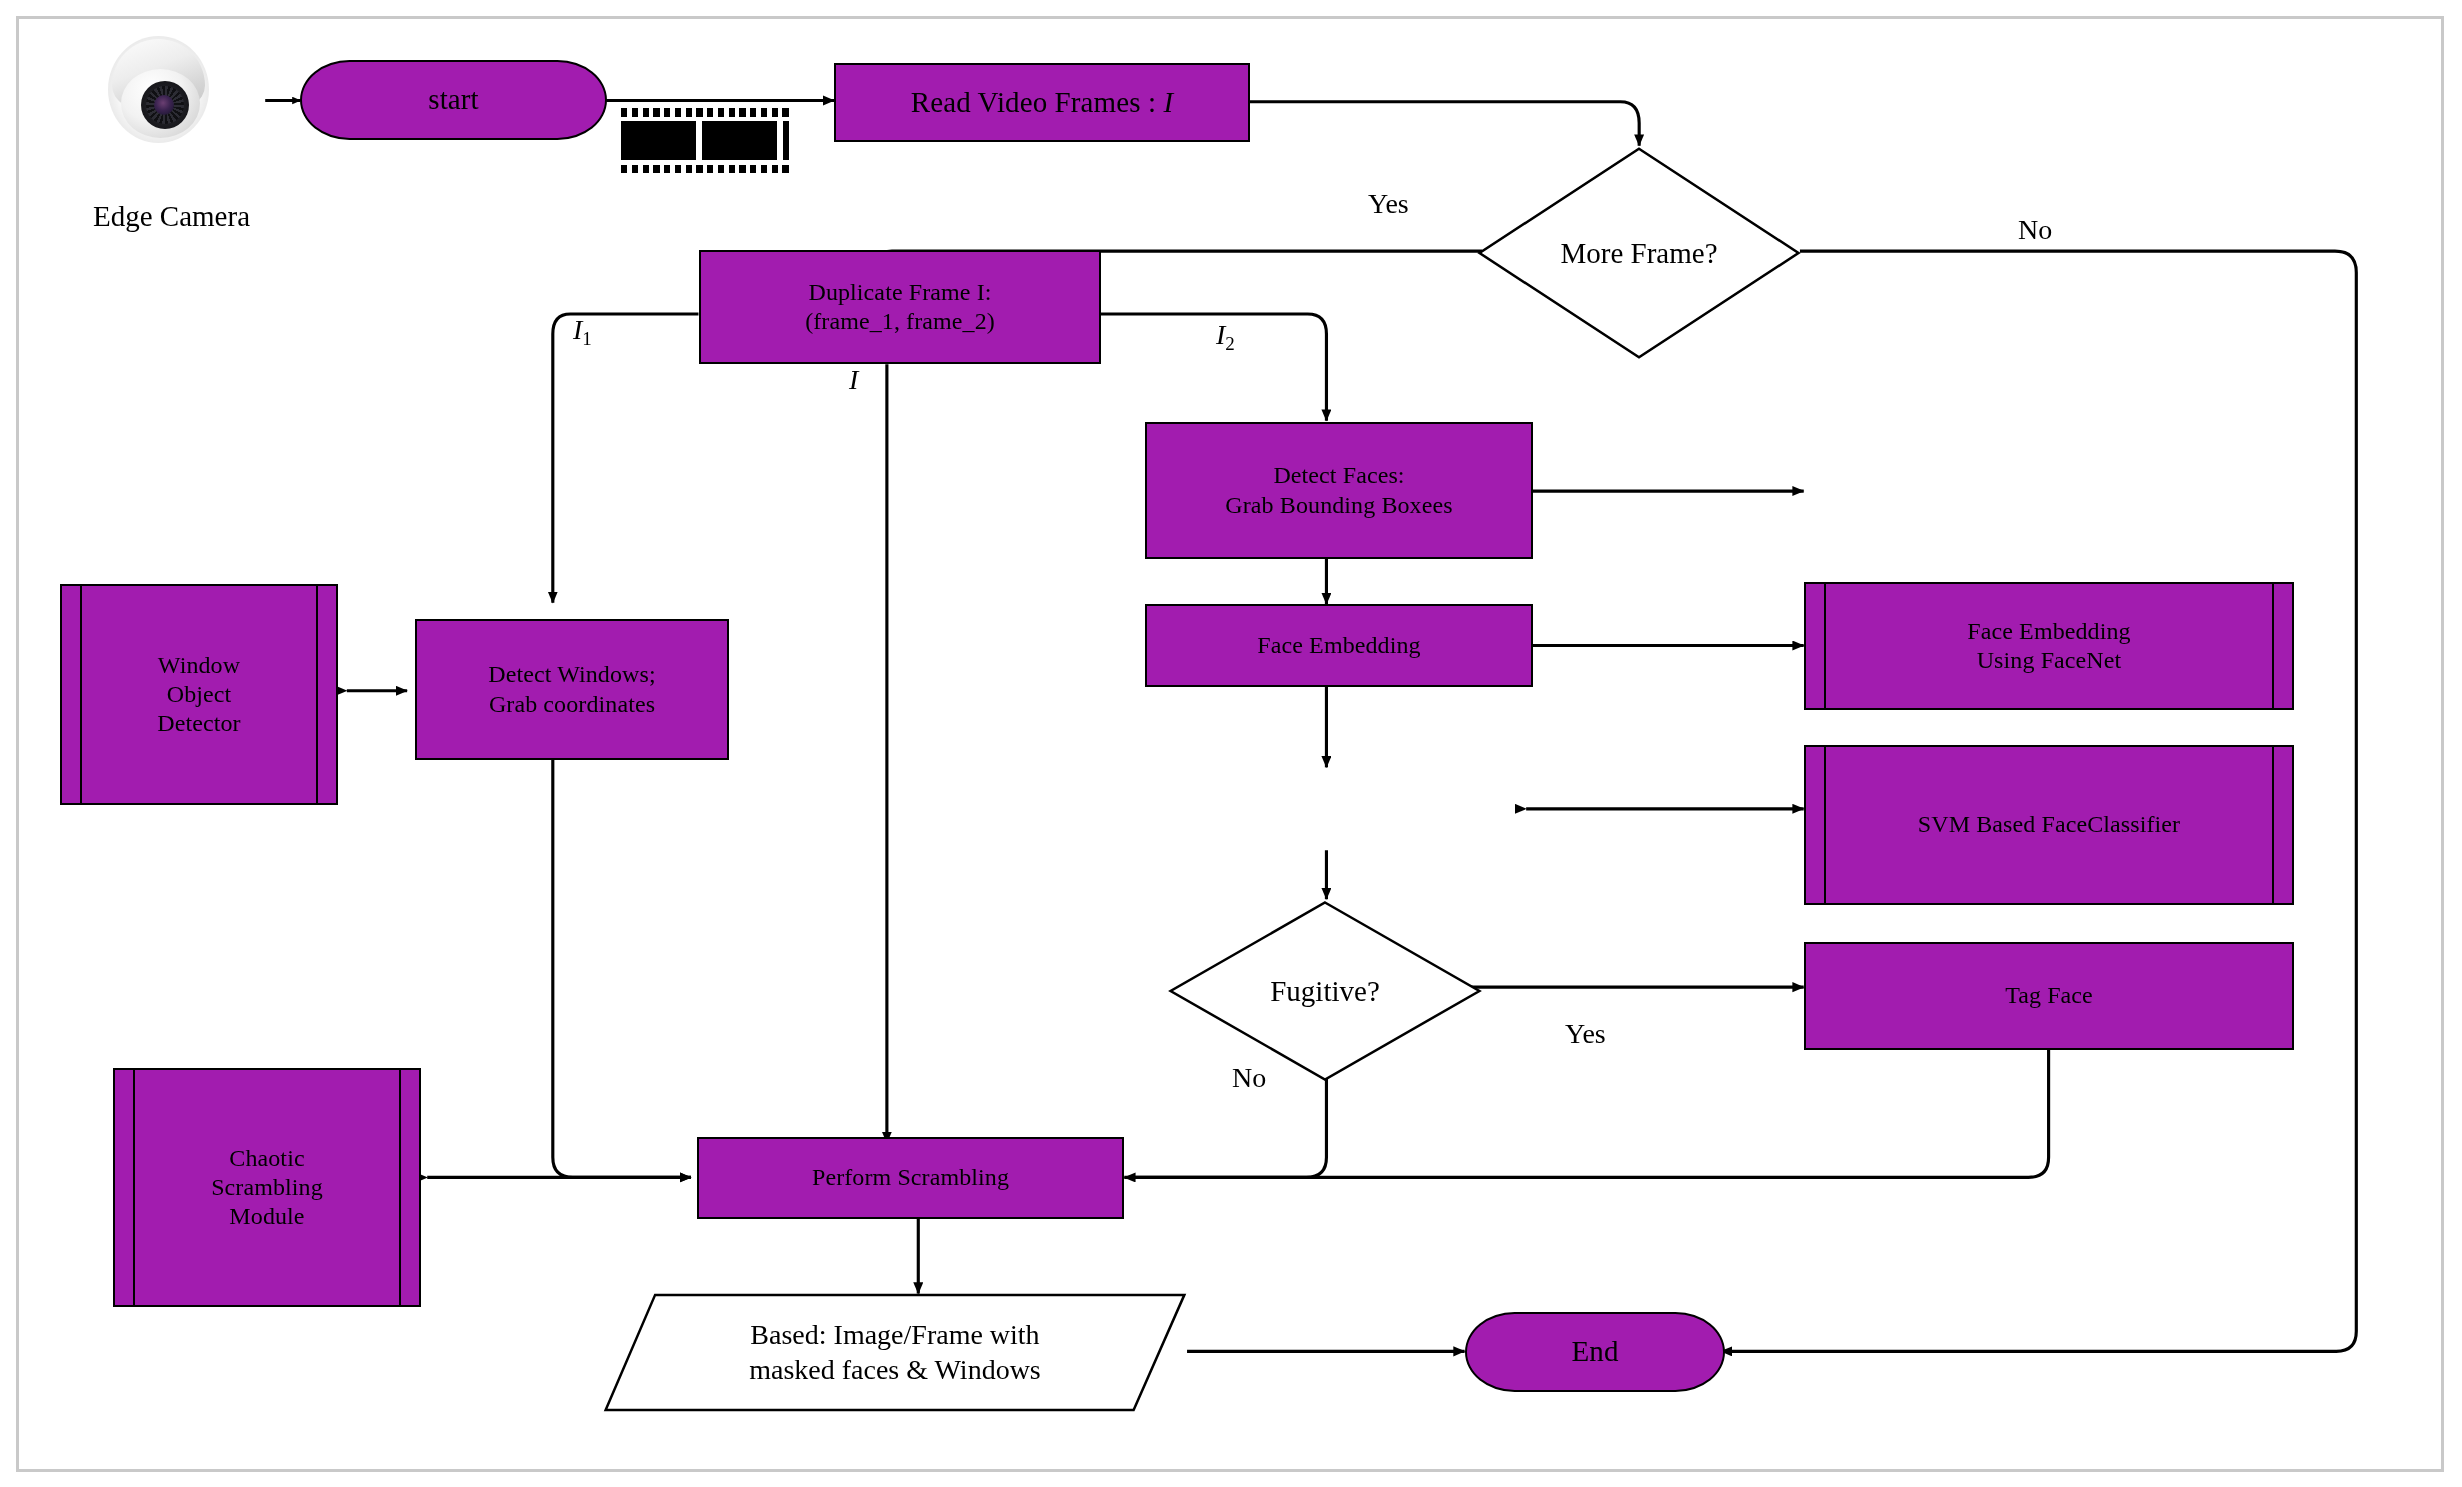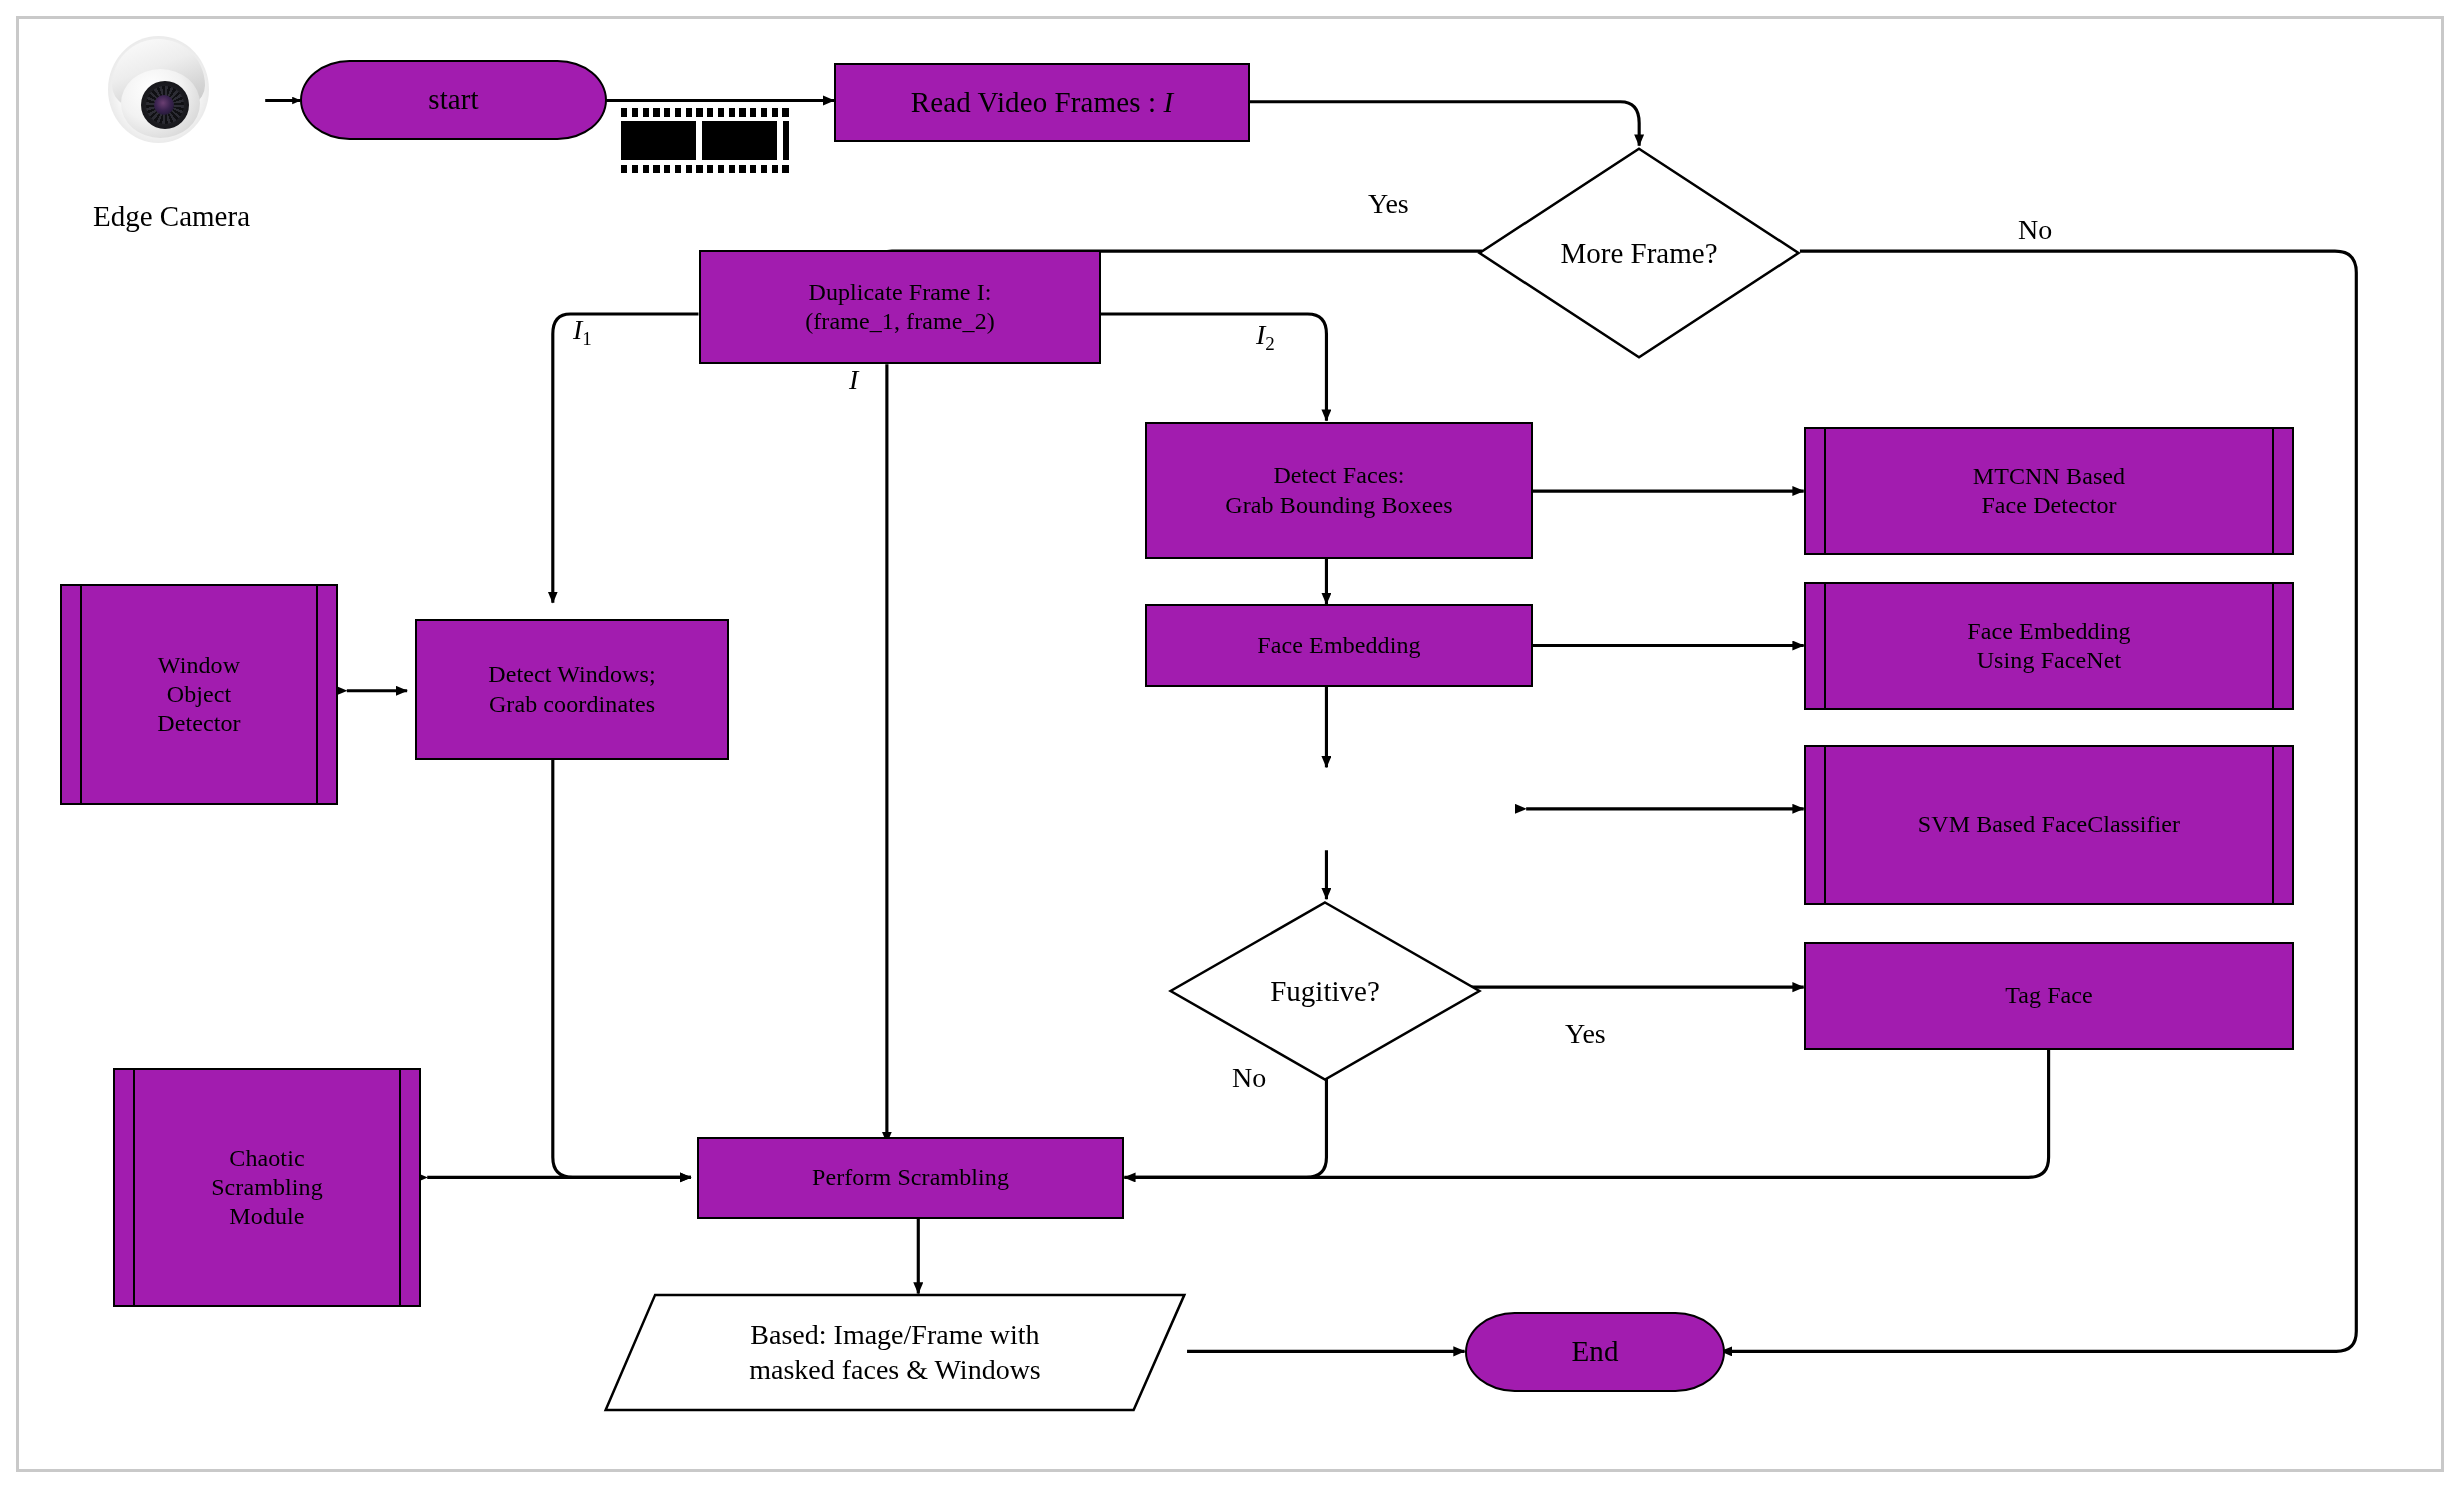--- a/index.html
+++ b/index.html
@@ -191,26 +191,20 @@
     <svg width="314" height="182" viewBox="0 0 500 290" style="position:absolute;left:0;top:0;">
       <polygon points="250,4 496,145 250,286 4,145" fill="#fff" stroke="#000" stroke-width="4"></polygon>
     </svg>
     <div style="position:absolute;left:0;top:0;width:314px;height:182px;display:flex;align-items:center;justify-content:center;font-size:29px;">Fugitive?</div>
   </div>
 
   <div class="node proc lbl f44" style="left:1804px;top:942px;width:490px;height:108px;">
     <span>Tag Face</span>
   </div>
 
-  <div class="node predef lbl f44" style="left:1804px;top:427px;width:490px;height:128px;flex-direction:column;position:absolute;">
-    <span class="bar-l"></span>
-    <span class="bar-r"></span>
-    <div>MTCNN Based</div>
-    <div>Face Detector</div>
-  </div>
 
   <div class="node predef lbl f44" style="left:1804px;top:582px;width:490px;height:128px;flex-direction:column;position:absolute;">
     <span class="bar-l"></span>
     <span class="bar-r"></span>
     <div>Face Embedding</div>
     <div>Using FaceNet</div>
   </div>
 
   <div class="node predef lbl f44" style="left:1804px;top:745px;width:490px;height:160px;position:absolute;">
     <span class="bar-l"></span>
@@ -257,21 +251,21 @@
   <div class="node term lbl f46" style="left:1465px;top:1312px;width:260px;height:80px;">
     <span>End</span>
   </div>
 
   <div class="edgelbl" style="left:1368px;top:188px;">Yes</div>
   <div class="edgelbl" style="left:2018px;top:214px;">No</div>
 
   <div class="edgelbl italic" style="left:573px;top:314px;">
     <span>I</span><span class="sub">1</span>
   </div>
-  <div class="edgelbl italic" style="left:1256px;top:319px;">
+  <div class="edgelbl italic" style="left:1216px;top:319px;">
     <span>I</span><span class="sub">2</span>
   </div>
   <div class="edgelbl italic" style="left:849px;top:364px;">I</div>
 
   <div class="edgelbl" style="left:1565px;top:1018px;">Yes</div>
   <div class="edgelbl" style="left:1232px;top:1062px;">No</div>
 
 </div>
 
 

